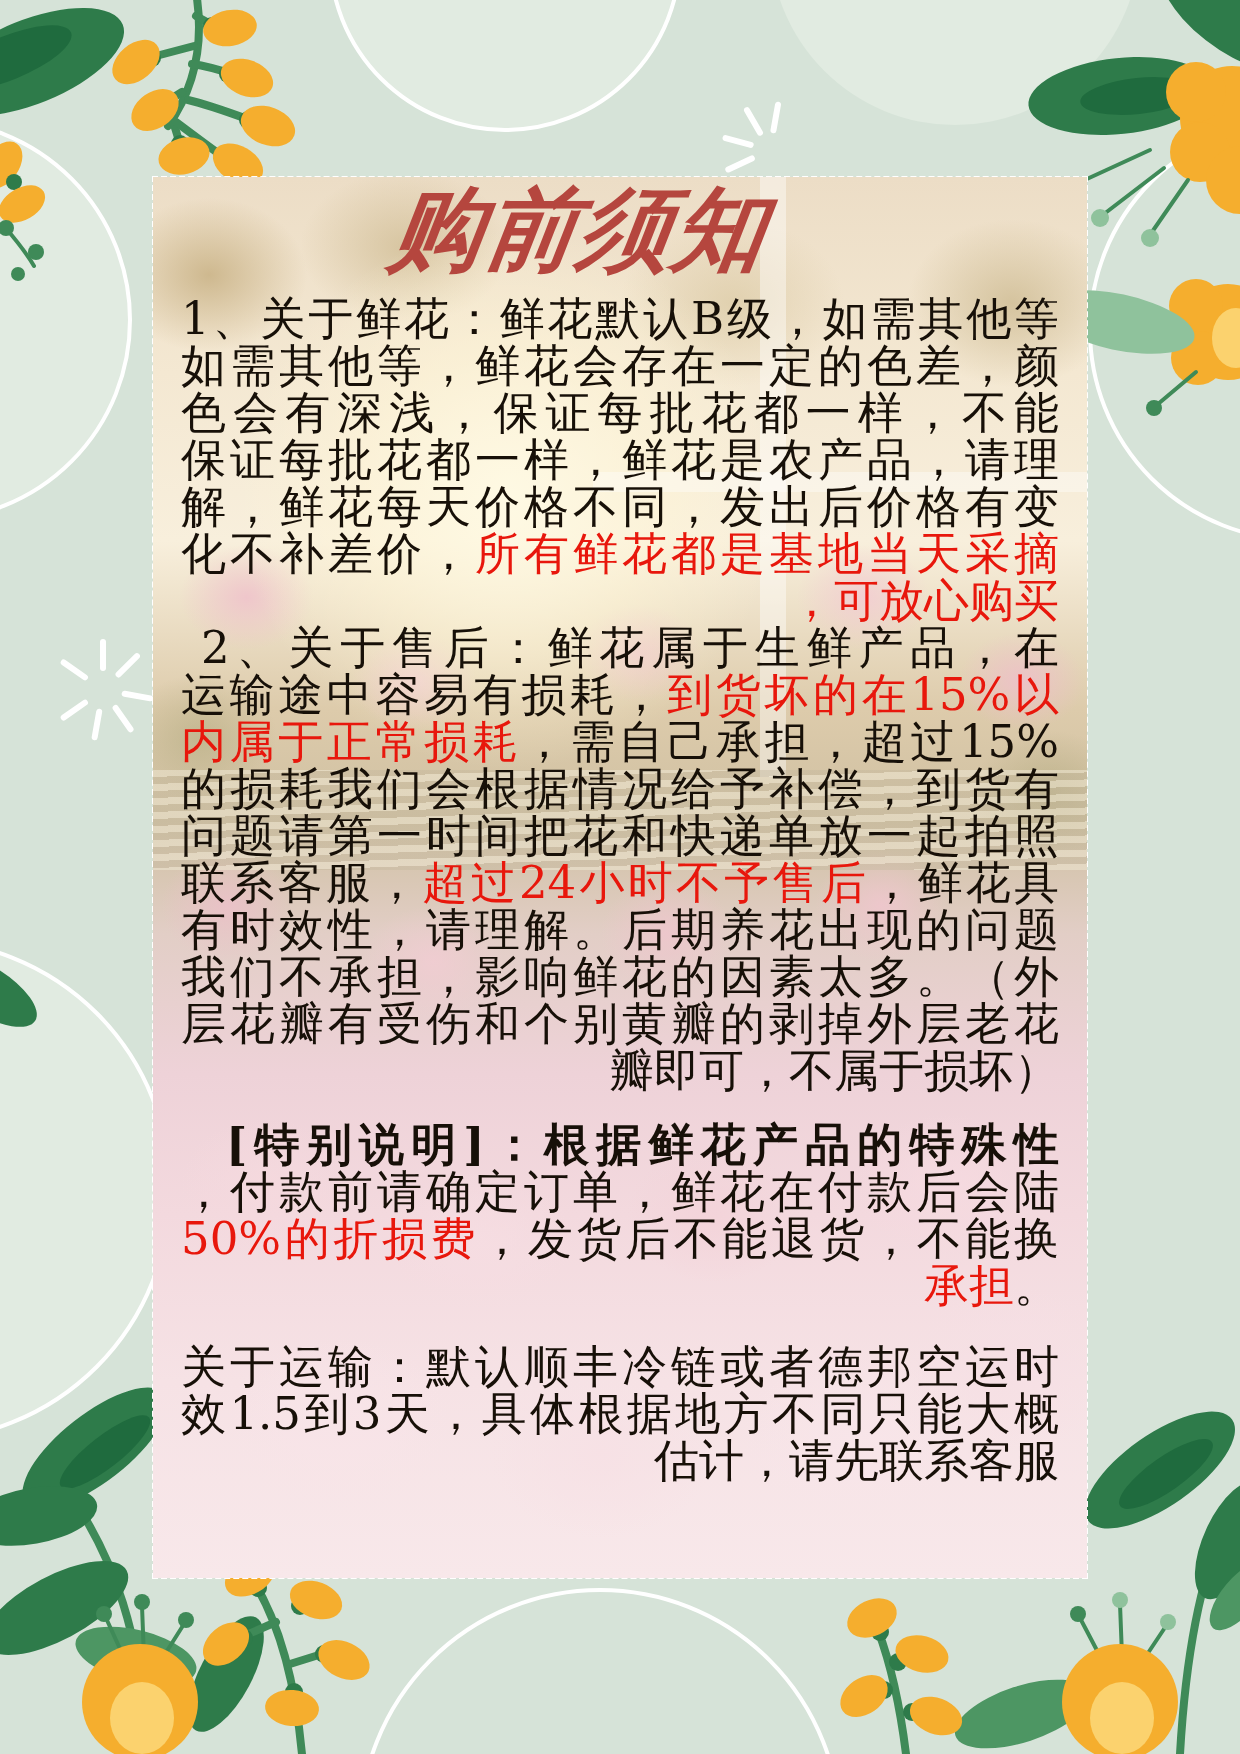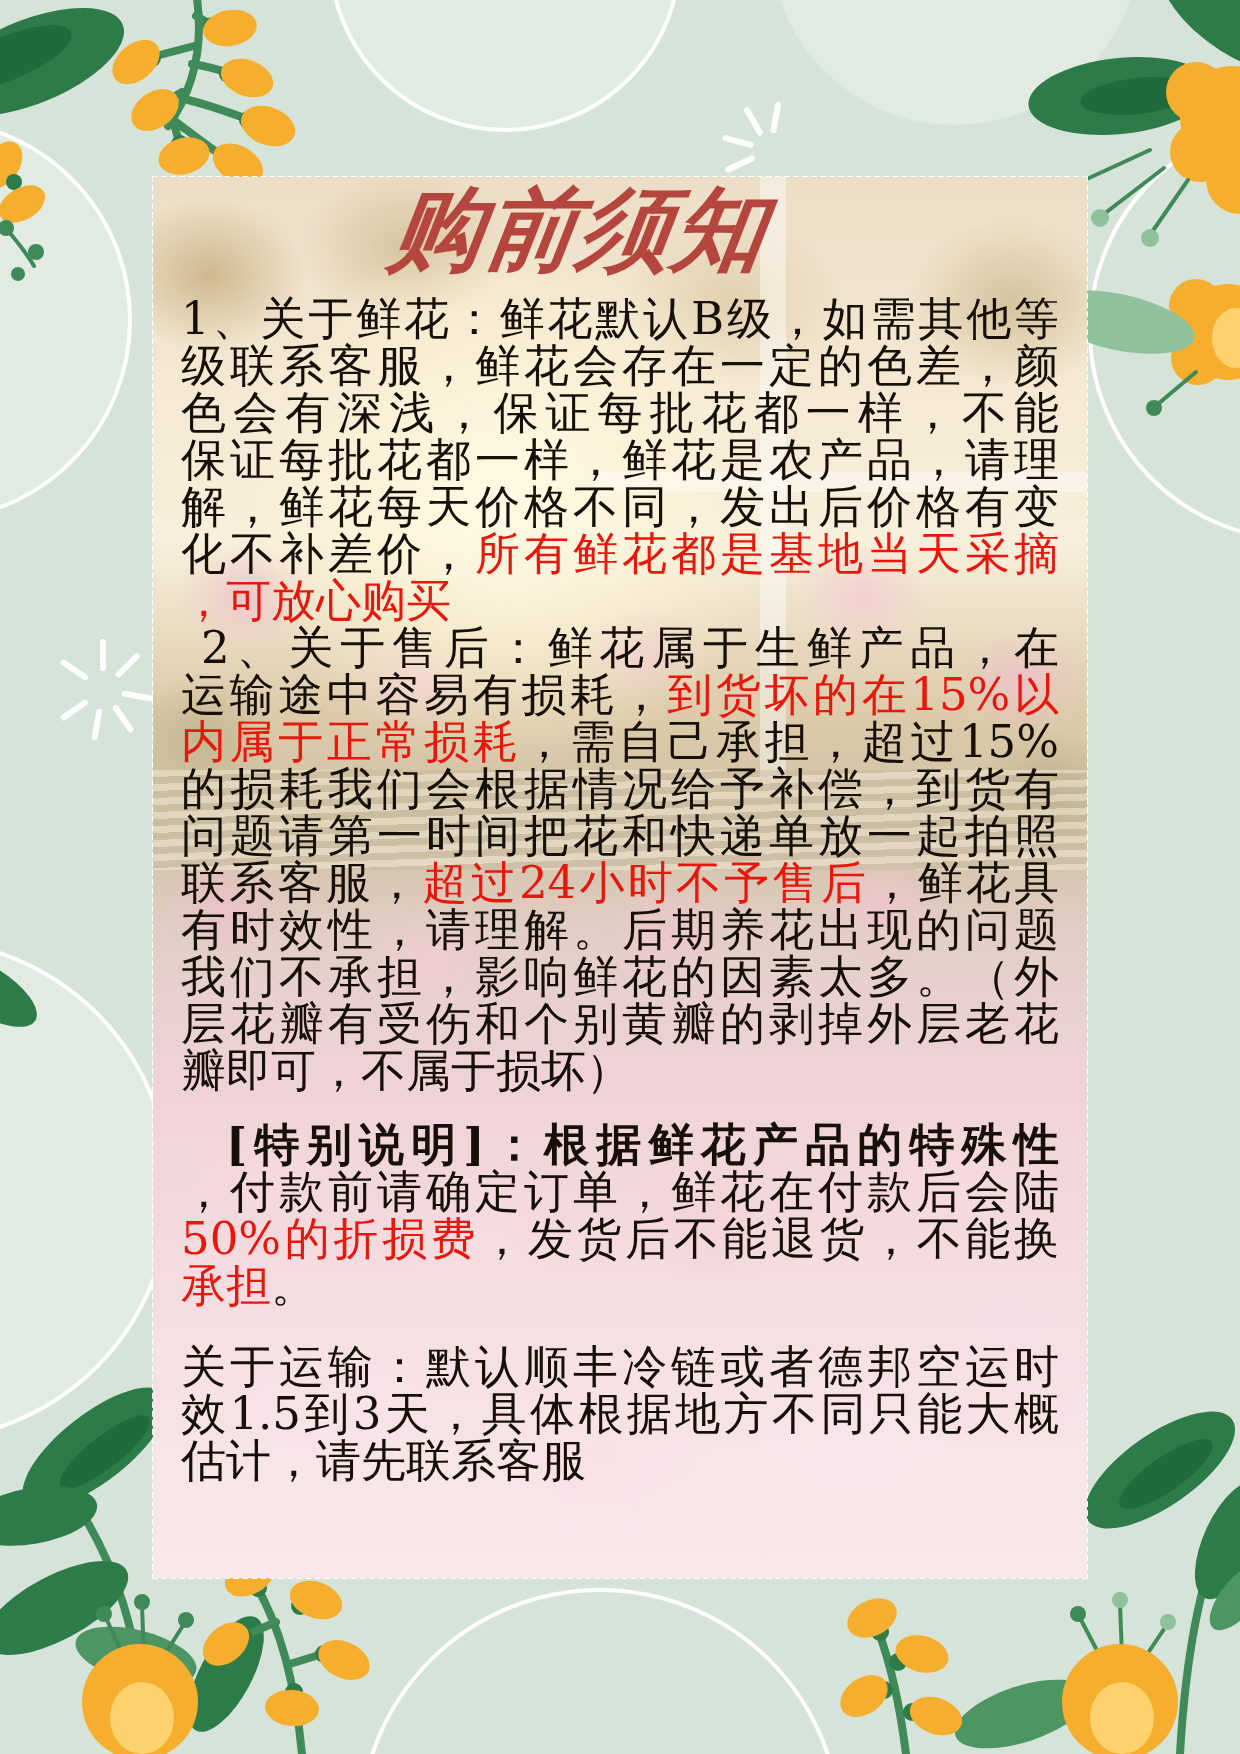--- a/index.html
+++ b/index.html
@@ -66,21 +66,21 @@
     background:repeating-linear-gradient(178deg, rgba(236,228,207,.75) 0 7px, rgba(196,184,158,.55) 7px 14px);
   }
   
   .content{position:relative;z-index:2;padding:0 28px;}
   .title{
     margin:2px 0 0;height:100px;line-height:100px;text-align:center;
     font-size:92px;font-weight:bold;font-style:italic;letter-spacing:2px;
     color:var(--title_red);transform:translateX(-40px) skewX(-8deg);
   }
   .lines{margin-top:16px;font-size:45px;line-height:47px;}
-  .t-line{color:var(--text_black);text-align:left;}
+  .t-line{color:var(--text_black);text-align:right;}
   .t-line.fill{text-align:justify;text-align-last:justify;text-justify:inter-character;}
   .seg.red{color:var(--highlight_red);}
 </style>
 </head>
 <body>
 
 <div class="stage">
 
   <svg class="decor" viewBox="0 0 1240 1754" aria-hidden="true">
 
@@ -246,21 +246,21 @@
 
   <div class="panel">
     <div class="photo"></div>
     <div class="beam"></div>
     <div class="sill"></div>
     <div class="bench"></div>
     <div class="content">
       <div class="title">购前须知</div>
       <div class="lines">
           <div class="t-line fill"><span class="seg">1、关于鲜花：鲜花默认B级，如需其他等</span></div>
-          <div class="t-line fill"><span class="seg">级联系客服，鲜花会存在一定的色差，颜</span></div>
+          <div class="t-line fill"><span class="seg">如需其他等，鲜花会存在一定的色差，颜</span></div>
           <div class="t-line fill"><span class="seg">色会有深浅，保证每批花都一样，不能</span></div>
           <div class="t-line fill"><span class="seg">保证每批花都一样，鲜花是农产品，请理</span></div>
           <div class="t-line fill"><span class="seg">解，鲜花每天价格不同，发出后价格有变</span></div>
           <div class="t-line fill"><span class="seg">化不补差价，</span><span class="seg red">所有鲜花都是基地当天采摘</span></div>
           <div class="t-line"><span class="seg red">，可放心购买</span></div>
           <div class="t-line fill" style="text-indent: 20px;"><span class="seg">2、关于售后：鲜花属于生鲜产品，在</span></div>
           <div class="t-line fill"><span class="seg">运输途中容易有损耗，</span><span class="seg red">到货坏的在15%以</span></div>
           <div class="t-line fill"><span class="seg red">内属于正常损耗</span><span class="seg">，需自己承担，超过15%</span></div>
           <div class="t-line fill"><span class="seg">的损耗我们会根据情况给予补偿，到货有</span></div>
           <div class="t-line fill"><span class="seg">问题请第一时间把花和快递单放一起拍照</span></div>

